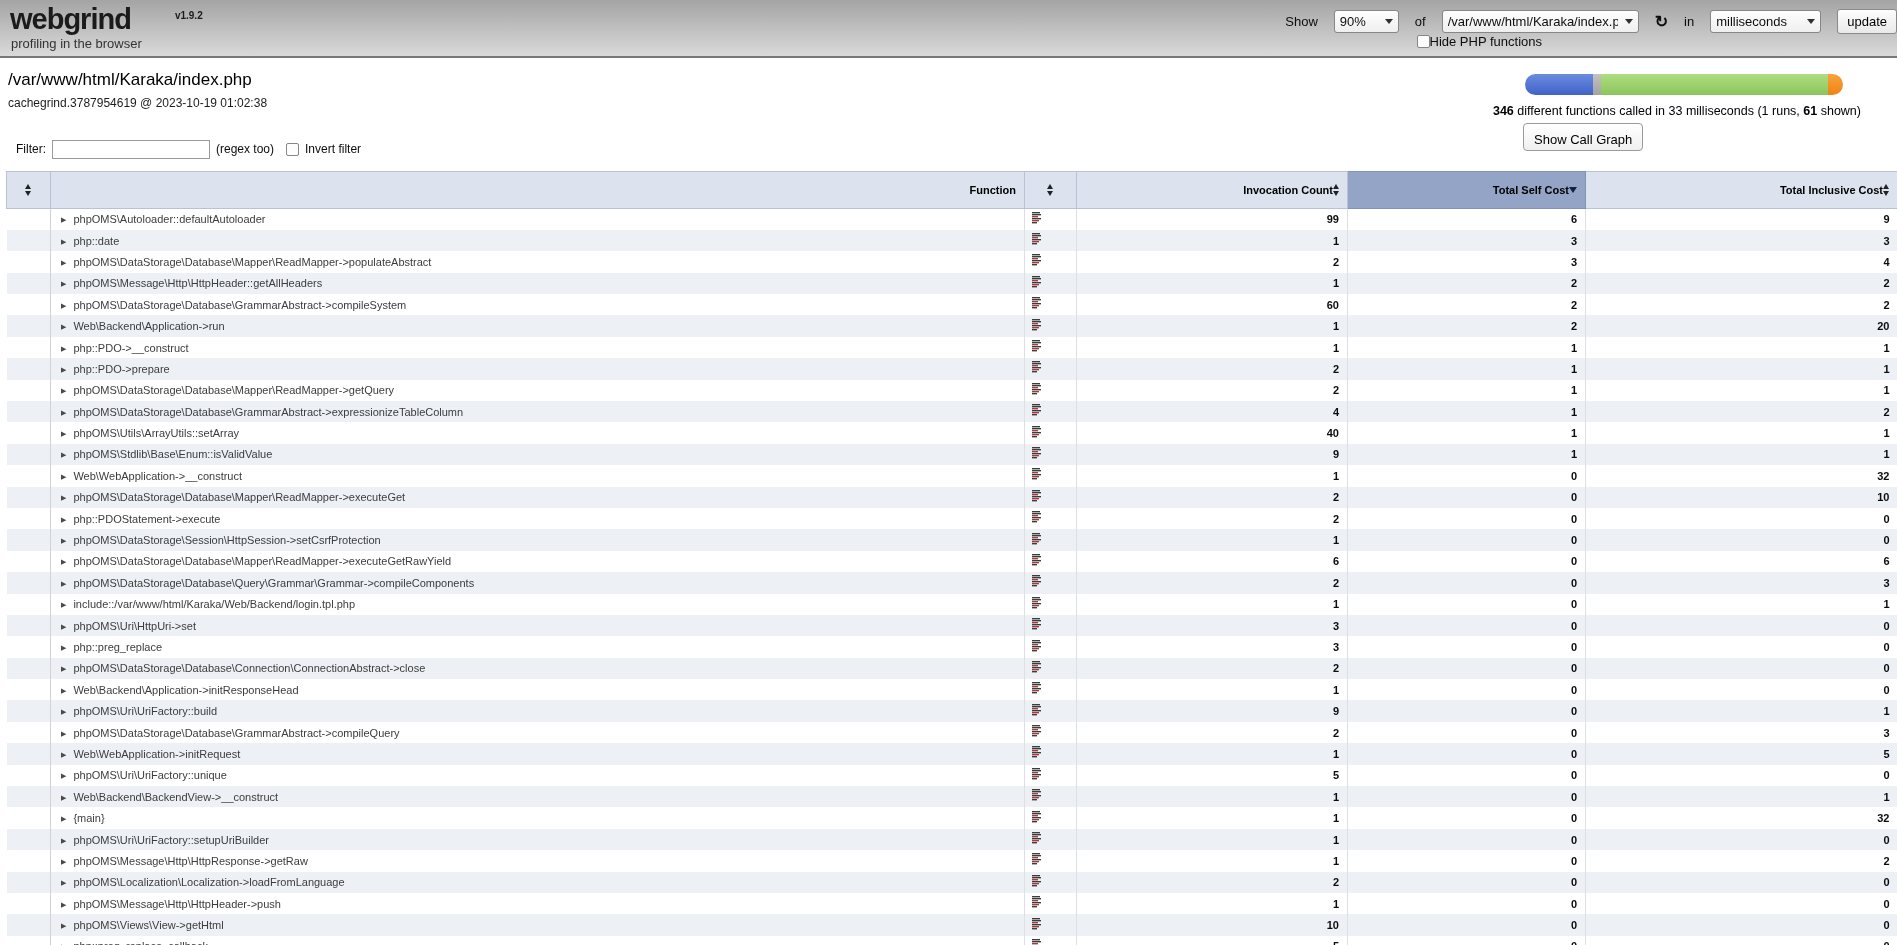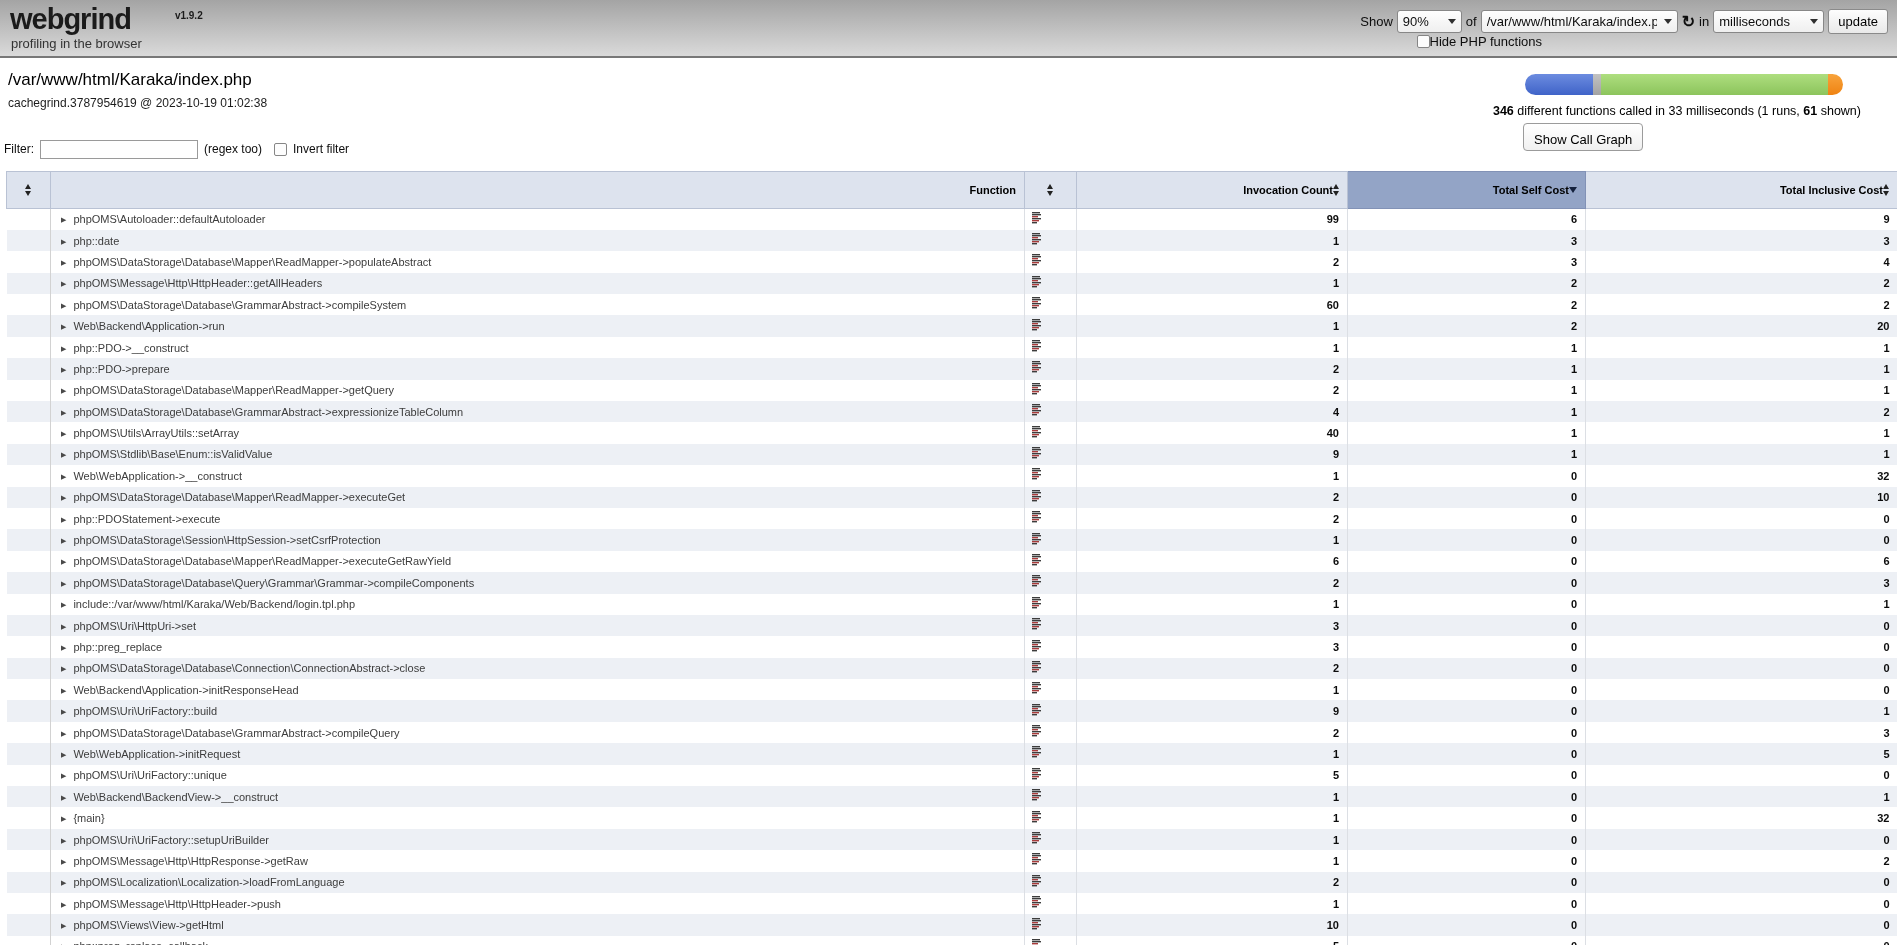--- a/index.html
+++ b/index.html
@@ -7,21 +7,21 @@
     font-family:"Liberation Sans", sans-serif; color:#111; }
 
   
   .banner { position:relative; height:58px;
     background:linear-gradient(#a4a4a4,#dadada); border-bottom:2px solid #787878; }
   .brand { position:absolute; left:10px; top:3px; white-space:nowrap; }
   .brand-name { font-size:29px; font-weight:bold; color:#1b1b1b; letter-spacing:-1px; }
   .brand-version { font-size:10px; font-weight:bold; color:#1b1b1b; vertical-align:10px;padding-left:44px; }
   .tagline { position:absolute; left:11px; top:36px; font-size:13px; color:#333; }
 
-  .controls-row1 { position:absolute; top:9px; right:9px; display:flex; align-items:center; gap:4px;
+  .controls-row1 { position:absolute; top:9px; right:0; display:flex; align-items:center; gap:16px;
     font-size:13px; color:#0d0d0d; }
   .sel { display:inline-flex; align-items:center; justify-content:space-between; height:23px;
     border:1px solid #878787; border-radius:3px; background:linear-gradient(#fefefe,#efefef);
     padding:0 5px; font-size:13px; cursor:default; }
   .sel .val { overflow:hidden; white-space:nowrap; }
   .chev { width:0; height:0; border-left:4px solid transparent; border-right:4px solid transparent;
     border-top:5px solid #303030; margin-left:7px; flex:none; }
   .sel-show { width:65px; }
   .sel-file { width:197px; }
   .sel-unit { width:111px; }
@@ -40,21 +40,21 @@
   .cost-bar { width:318px; height:21px; border-radius:11px; overflow:hidden; display:flex;
     margin-left:auto; margin-right:18px; }
   .cost-bar .seg { height:100%; }
   .stats { margin-top:9px; text-align:right; font-size:12.5px; color:#000; white-space:pre; }
   .stats b { font-weight:bold; }
   .graph-btn { margin-top:5px; margin-left:272px; display:inline-block; border:1px solid #9b9b9b;
     border-radius:4px; background:linear-gradient(#ffffff,#f0f0f0); font-size:13px;
     padding:8px 10px 3px; font-family:inherit; }
 
   
-  .filter-row { height:26px; display:flex; align-items:center; gap:6px; padding-left:4px;
+  .filter-row { height:26px; display:flex; align-items:center; gap:6px; padding-left:16px;
     font-size:12px; color:#0d0d0d; }
   .filter-input { width:158px; height:19px; border:1px solid #9a9a9a; font-size:12px;
     font-family:inherit; padding:0 3px; }
   .filter-row .checkbox { margin-left:6px; }
 
   
   table.fn-table { margin:9px 0 0 6px; width:1891px; table-layout:fixed; border-collapse:collapse; }
   col.c-dot  { width:44px; }
   col.c-fn   { width:974px; }
   col.c-ico  { width:52px; }

